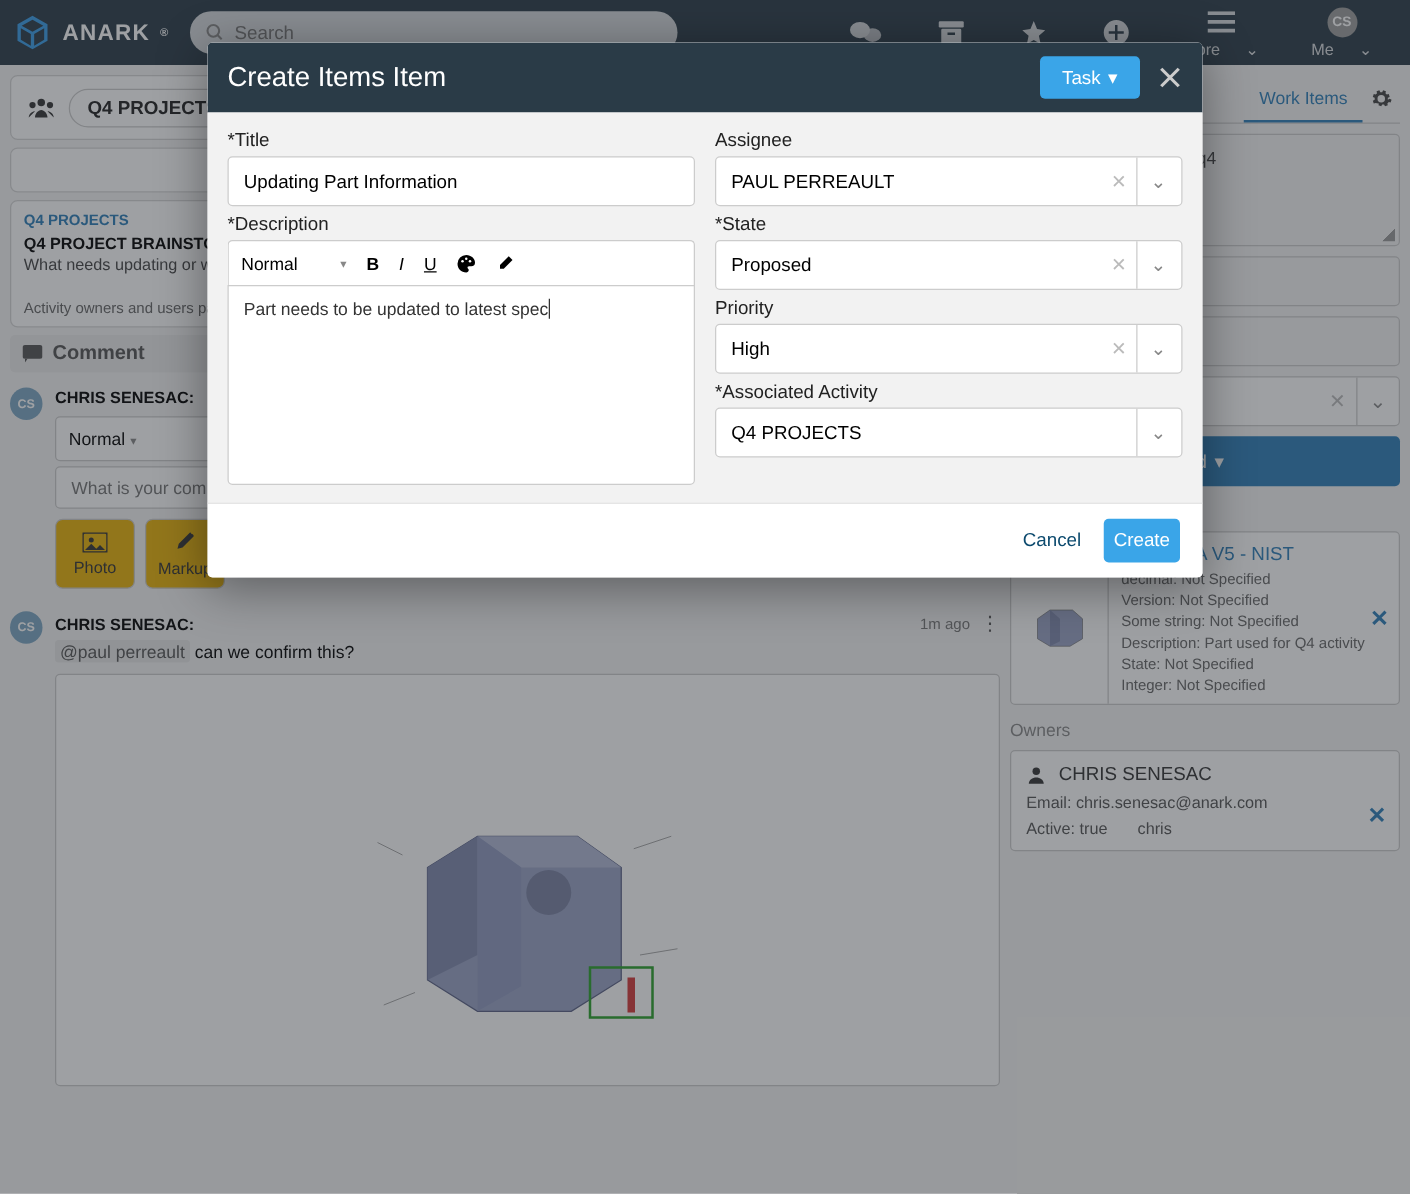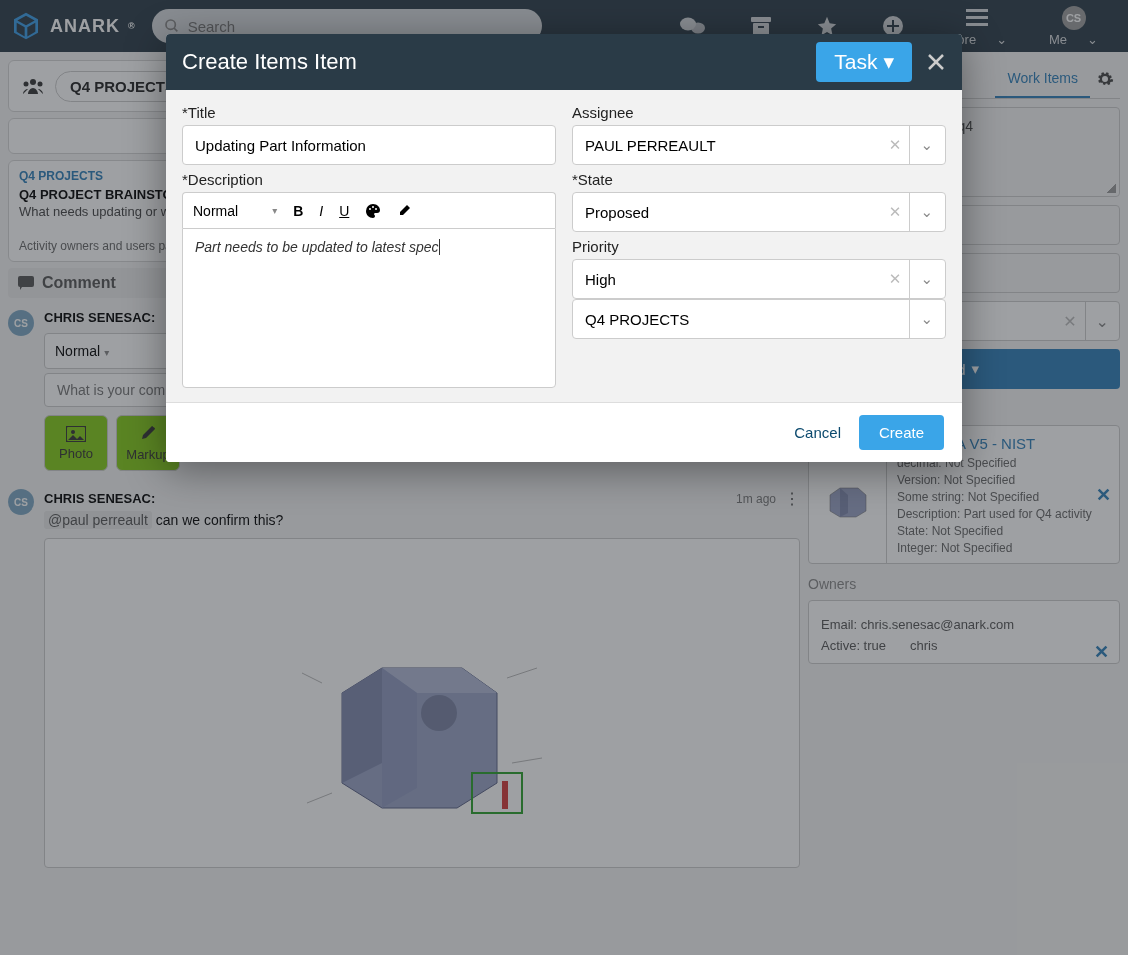--- a/index.html
+++ b/index.html
@@ -154,21 +154,21 @@
     margin-top:4px;
     border:1px solid #ccc; border-radius:4px;
     height:34px; width:100%;
     padding: 0 12px; font-size:14px;
   }
   .attach-row { display:flex; gap:8px; margin-top:8px; }
   .attach-btn {
     border:1px solid #ccc; border-radius:6px;
     width:64px; height:56px;
     display:flex; flex-direction:column; align-items:center; justify-content:center;
-    gap:4px; font-size:13px; color:#333; background:#84cc16;
+    gap:4px; font-size:13px; color:#333; background:#eab308;
   }
   
   
   .post { display:flex; gap:10px; margin-top:12px; }
   .post-body { flex:1; position:relative; }
   .post-header { display:flex; align-items:center; }
   .post-name { font-weight:700; font-size:13px; }
   .post-time { margin-left:auto; font-size:12px; color:#777; }
   .post-menu { margin-left:8px; color:#555; cursor:pointer; }
   .post-text { font-size:14px; margin-top:4px; }
@@ -249,21 +249,21 @@
     background:#2a3b47; color:#fff;
     display:flex; align-items:center;
     padding: 10px 16px;
     height:56px;
   }
   .modal-title { font-size:22px; font-weight:500; }
   .modal-task-btn {
     margin-left:auto;
     background:#3aa5e8; color:#fff;
     border-radius:4px; padding:8px 18px;
-    font-size:21px; display:flex; align-items:center; gap:6px;
+    font-size:15px; display:flex; align-items:center; gap:6px;
   }
   .modal-close { margin-left:14px; color:#ccc; font-size:20px; cursor:pointer; }
   
   .modal-body {
     background:#f2f2f2;
     display:flex; padding:14px 16px; gap:16px;
   }
   .mcol { flex:1; display:flex; flex-direction:column; }
   .mlabel { font-size:15px; color:#222; margin-bottom:4px; margin-top:6px;}
   .mlabel:first-child { margin-top:0; }
@@ -273,21 +273,21 @@
   }
   .rtf-toolbar {
     border:1px solid #ccc; border-bottom:none; border-radius:4px 4px 0 0;
     background:#fff; height:36px;
     display:flex; align-items:center; padding:0 10px; gap:16px;
     font-size:14px;
   }
   .rtf-body {
     border:1px solid #ccc; border-radius:0 0 4px 4px;
     background:#fff; height:160px;
-    padding:10px 12px; font-size:14px; color:#333;font-style:italic;
+    padding:10px 12px; font-size:14px; color:#333;
   }
   .mselect {
     height:40px; border:1px solid #ccc; border-radius:4px;
     background:#fff; display:flex; align-items:center;
     padding:0 12px; font-size:15px;
   }
   .mdate {
     display:flex;
   }
   .mdate-icon {
@@ -301,21 +301,21 @@
     display:flex; align-items:center;
   }
   
   .modal-footer {
     background:#fff; height:60px;
     display:flex; align-items:center; justify-content:flex-end;
     padding:0 18px; gap:18px;
     border-top:1px solid #ddd;
   }
   .btn-cancel { font-size:15px; color:#0c4a6e; cursor:pointer; }
-  .btn-create { background:#3aa5e8; color:#fff; border-radius:4px; padding:9px 20px; font-size:15px; cursor:pointer;}
+  .btn-create { background:#3aa5e8; color:#fff; border-radius:4px; padding:9px 8px; font-size:15px; cursor:pointer;}
   
   .caret-down::after { content:'▾'; font-size:10px; margin-left:4px; color:#888;}
   
   svg { display:block; }
 </style>
 </head>
 <body>
 
 <div class="topnav">
   <div class="logo">
@@ -539,20 +539,29 @@
         <div class="content-row">Some string: Not Specified</div>
         <div class="content-row">Description: Part used for Q4 activity</div>
         <div class="content-row">State: Not Specified</div>
         <div class="content-row">Integer: Not Specified</div>
         <span class="remove-x">✕</span>
       </div>
     </div>
 
     <div class="section-label">Owners</div>
     <div class="owner-card">
+      <div class="owner-name">
+        <span>
+            <svg width="16" height="16" viewBox="0 0 16 16" fill="currentColor">
+              <circle cx="8" cy="5" r="3"></circle>
+              <path d="M2 15c0-3 3-5 6-5s6 2 6 5z"></path>
+            </svg>
+          </span>
+        <span>CHRIS SENESAC</span>
+      </div>
       <div class="owner-row">Email: chris.senesac@anark.com</div>
       <div class="owner-row" style="display:flex; gap:24px;">
         <span>Active: true</span>
         <span>chris</span>
       </div>
       <span class="owner-remove">✕</span>
     </div>
   </div>
 </div>
 
@@ -611,20 +620,21 @@
           <span>Proposed</span>
           <span class="clear-x">✕</span>
           <span class="caret-box">⌄</span>
         </div>
         <div class="mlabel">Priority</div>
         <div class="mselect">
           <span>High</span>
           <span class="clear-x">✕</span>
           <span class="caret-box">⌄</span>
         </div>
+        <div class="mlabel">*Associated Activity</div>
         <div class="mselect">
           <span>Q4 PROJECTS</span>
           <span style="margin-left:auto"></span>
           <span class="caret-box">⌄</span>
         </div>
       </div>
     </div>
     <div class="modal-footer">
       <span class="btn-cancel">Cancel</span>
       <span class="btn-create">Create</span>

